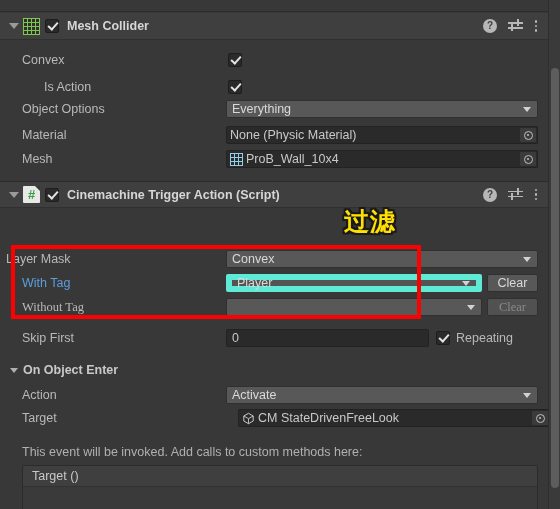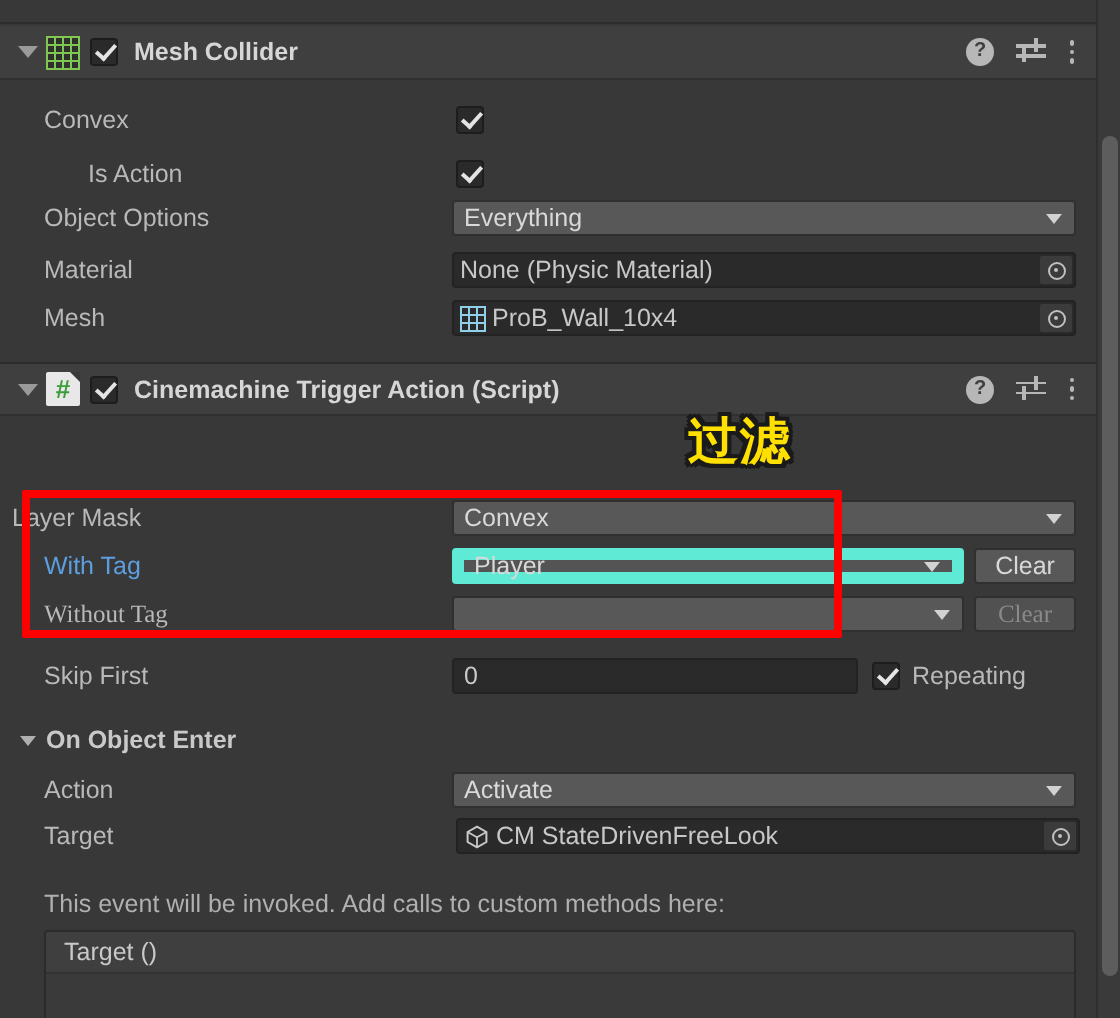--- a/index.html
+++ b/index.html
@@ -539,21 +539,21 @@
   <div class="row" style="top:385px;">
     <span class="lbl" style="position:absolute;left:22px;">Action</span>
     <span class="dropdown" style="left:226px;width:312px;top:1px;">
       <span>Activate</span>
       <span class="caret"></span>
     </span>
   </div>
 
   <div class="row" style="top:408px;">
     <span class="lbl" style="position:absolute;left:22px;">Target</span>
-    <span class="objfield" style="left:228px;width:312px;top:1px;">
+    <span class="objfield" style="left:238px;width:312px;top:1px;">
       <span class="mini-cube">
         <svg width="13" height="13" viewBox="0 0 13 13">
           <path d="M6.5 1.3 L11.2 4 L11.2 9 L6.5 11.7 L1.8 9 L1.8 4 Z" fill="none" stroke="#c9c9c9" stroke-width="1"></path>
           <path d="M1.8 4 L6.5 6.6 L11.2 4 M6.5 6.6 L6.5 11.7" fill="none" stroke="#c9c9c9" stroke-width="0.9"></path>
         </svg>
       </span>
       <span class="txt">CM StateDrivenFreeLook</span>
       <span class="obj-picker">
           <i></i>
         </span>

